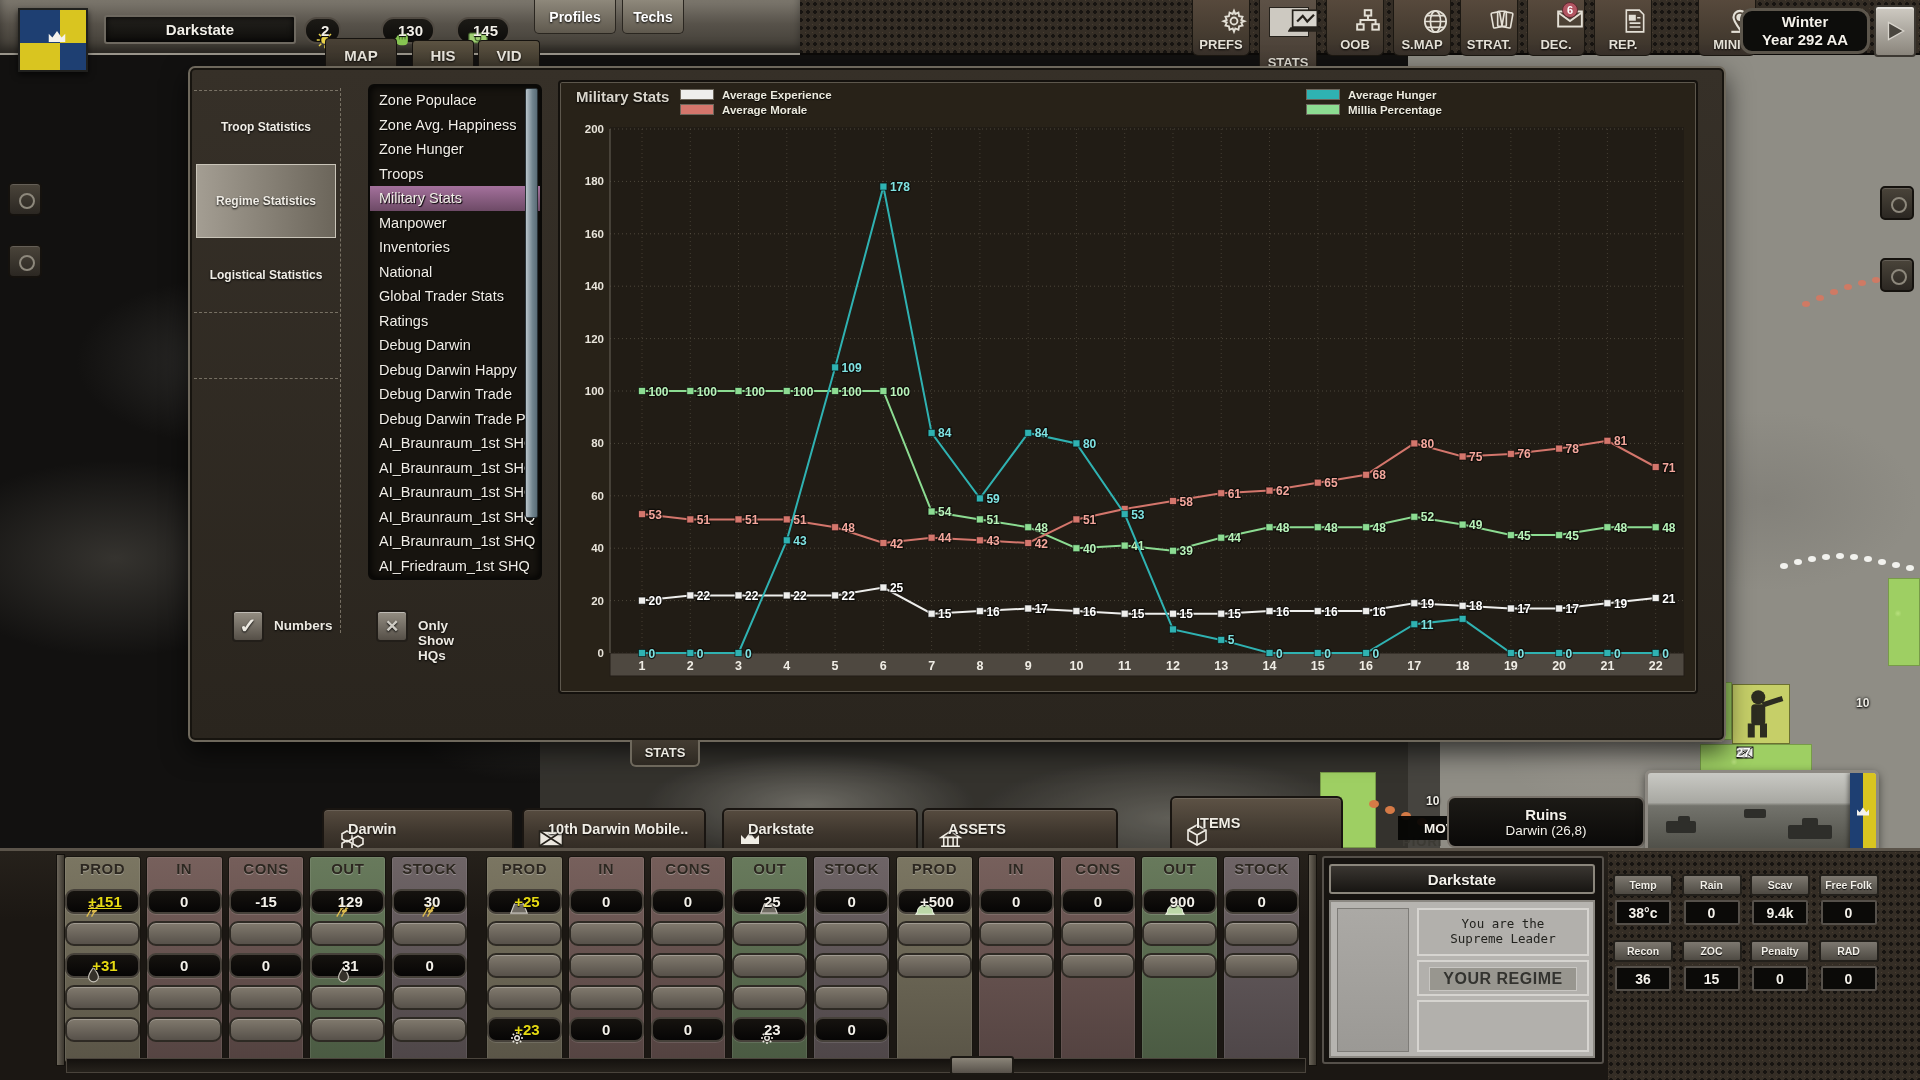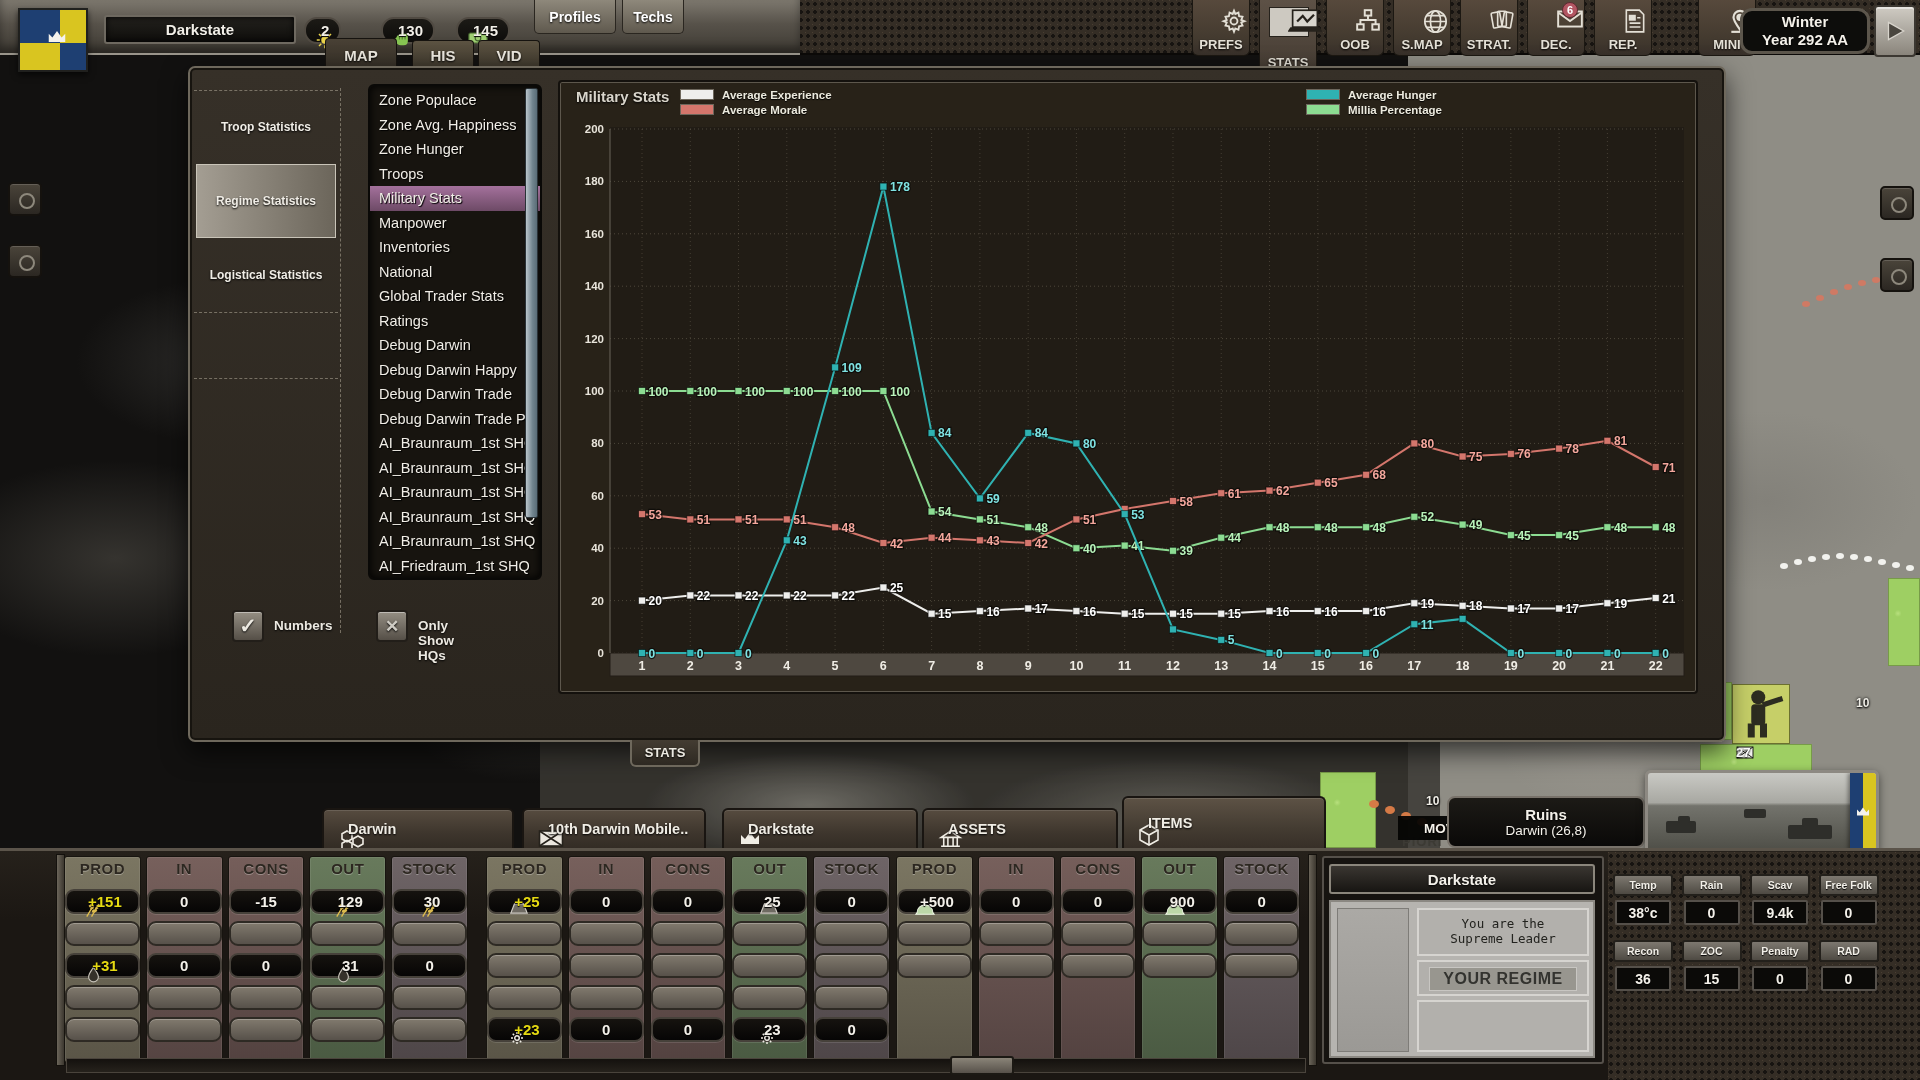--- a/index.html
+++ b/index.html
@@ -752,21 +752,21 @@
       <div class="dock-tab" style="left: 922px; width: 196px;">
         <div style="position: relative; display: flex;">
           <svg width="25" height="23" viewBox="0 0 24 22" fill="none" stroke="currentColor" stroke-width="1.5">
             <path d="M3 8 L12 2 21 8 z"></path>
             <path d="M5.5 8 v8.5 M9.5 8 v8.5 M14.5 8 v8.5 M18.5 8 v8.5"></path>
             <path d="M3 16.5 h18 M2 19.5 h20"></path>
           </svg>
         </div>
         <div style="position: relative;">ASSETS</div>
       </div>
-      <div class="dock-tab raised" style="left: 1122px; width: 204px;">
+      <div class="dock-tab raised" style="left: 1170px; width: 173px;">
         <div style="position: relative; display: flex;">
           <svg width="22" height="24" viewBox="0 0 22 24" fill="none" stroke="currentColor" stroke-width="1.6">
             <path d="M11 2 L20 7 v10 L11 22 2 17 V7 z"></path>
             <path d="M2 7 l9 5 9-5 M11 12 v10"></path>
           </svg>
         </div>
         <div style="position: relative;">ITEMS</div>
       </div>
     </div>
 
@@ -779,21 +779,21 @@
           <div class="rhead">PROD</div>
           <div class="rcell">
             <div style="position: relative; display: flex;">
               <svg width="19" height="16" viewBox="0 0 20 16" stroke="#dcbb4e" fill="#dcbb4e">
                 <path d="M4 15 L11 3 M9 15 L16 3" stroke-width="1.5" fill="none"></path>
                 <g stroke-width="2.4">
                   <path d="M8 7 l3-2 M9.5 10 l3-2 M6.5 4.5 l3-2 M13 7 l3-2 M14.5 4.5 l3-2 M11.5 10 l3-2"></path>
                 </g>
               </svg>
             </div>
-            <div class="rval yellow" style="position: relative;">+151</div>
+            <div class="rval yellow" style="position: relative; text-decoration: underline;">+151</div>
           </div>
           <div class="rcell empty"></div>
           <div class="rcell">
             <div style="position: relative; display: flex;">
               <svg width="13" height="17" viewBox="0 0 16 20">
                 <path d="M8 1 C11 6 14 9 14 13 a6 6 0 0 1 -12 0 C2 9 5 6 8 1 z" fill="#35312a" stroke="#c6c2b8" stroke-width="1.4"></path>
               </svg>
             </div>
             <div class="rval yellow" style="position: relative;">+31</div>
           </div>

